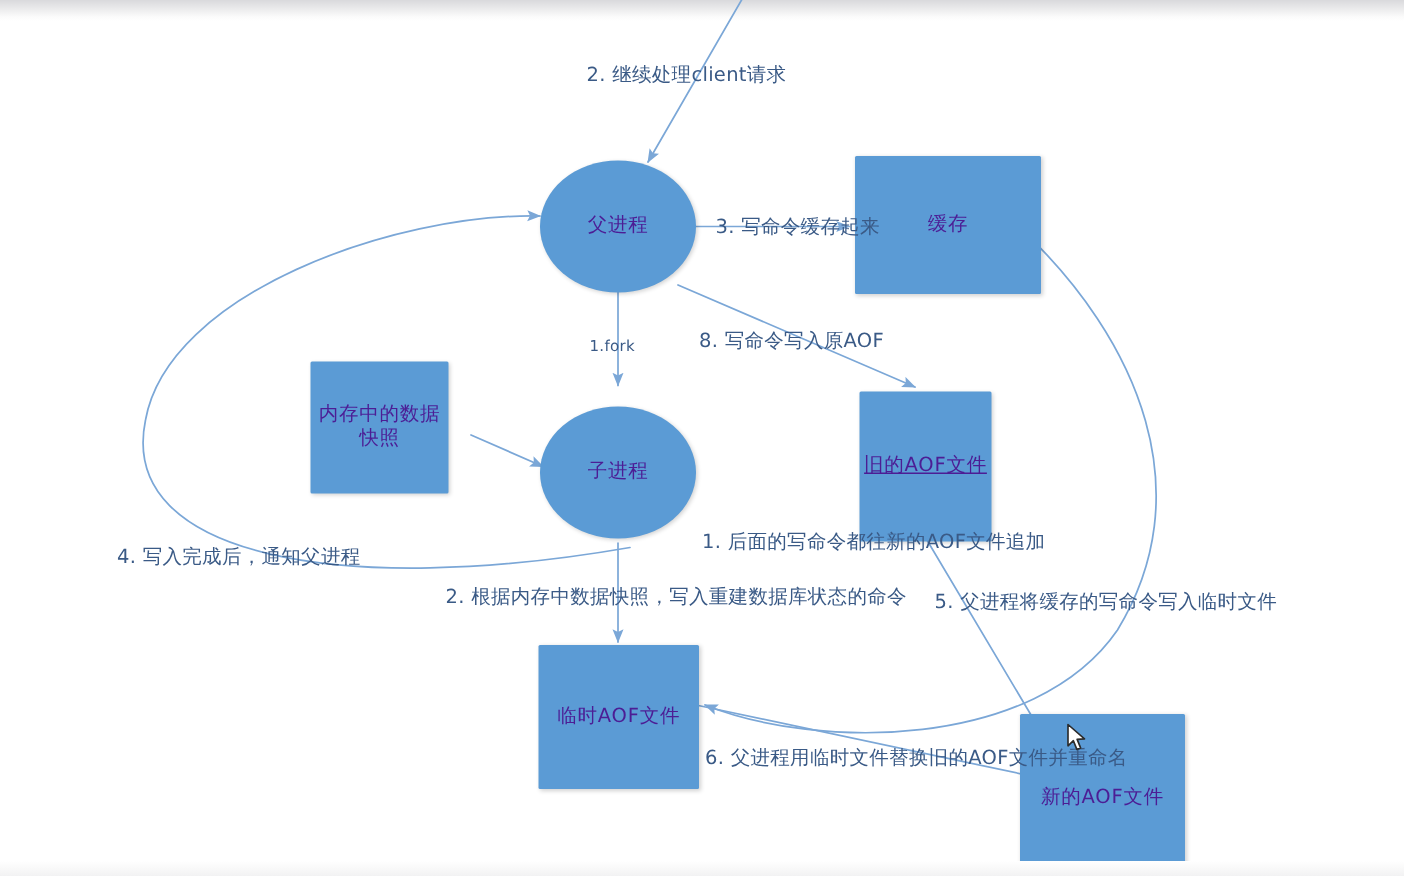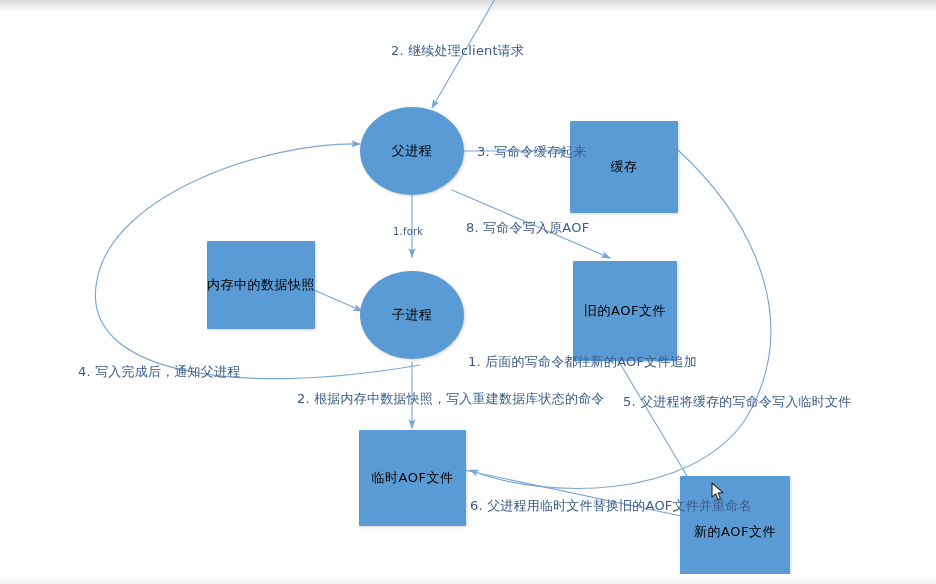--- a/index.html
+++ b/index.html
@@ -46,21 +46,21 @@
     position: absolute;
     left: 0; top: 0;
     width: 936px; height: 584px;
     overflow: visible;
   }
 
   
   .node {
     position: absolute;
     background: #5b9bd5;
-    color: #000000;
+    color: #4c1d95;
     display: flex;
     align-items: center;
     justify-content: center;
     text-align: center;
     font-size: 13px;
     letter-spacing: .5px;
     box-shadow: 1px 1px 3px rgba(0,0,0,0.18);
   }
   .node.ellipse { border-radius: 50%; }
   .node.rect { border-radius: 1px; }
@@ -124,29 +124,29 @@
   </svg>
 
   <div class="node ellipse" style="left:360px; top:107px; width:104px; height:88px;">
     <span class="node-label">父进程</span>
   </div>
 
   <div class="node ellipse" style="left:360px; top:271px; width:104px; height:88px;">
     <span class="node-label">子进程</span>
   </div>
 
-  <div class="node rect" style="left:570px; top:121px; width:108px; height:92px;">
+  <div class="node rect" style="left:570px; top:104px; width:124px; height:92px;">
     <span class="node-label">缓存</span>
   </div>
 
-  <div class="node rect" style="left:207px; top:241px; width:108px; height:88px;">
+  <div class="node rect" style="left:207px; top:241px; width:92px; height:88px;">
     <span class="node-label">内存中的数据快照</span>
   </div>
 
-  <div class="node rect" style="left:573px; top:261px; width:104px; height:100px;">
+  <div class="node rect" style="left:573px; top:261px; width:88px; height:100px;text-decoration:underline;">
     <span class="node-label">旧的AOF文件</span>
   </div>
 
   <div class="node rect" style="left:359px; top:430px; width:107px; height:96px;">
     <span class="node-label">临时AOF文件</span>
   </div>
 
   <div class="node rect" style="left:680px; top:476px; width:110px; height:113px;">
     <span class="node-label">新的AOF文件</span>
   </div>

